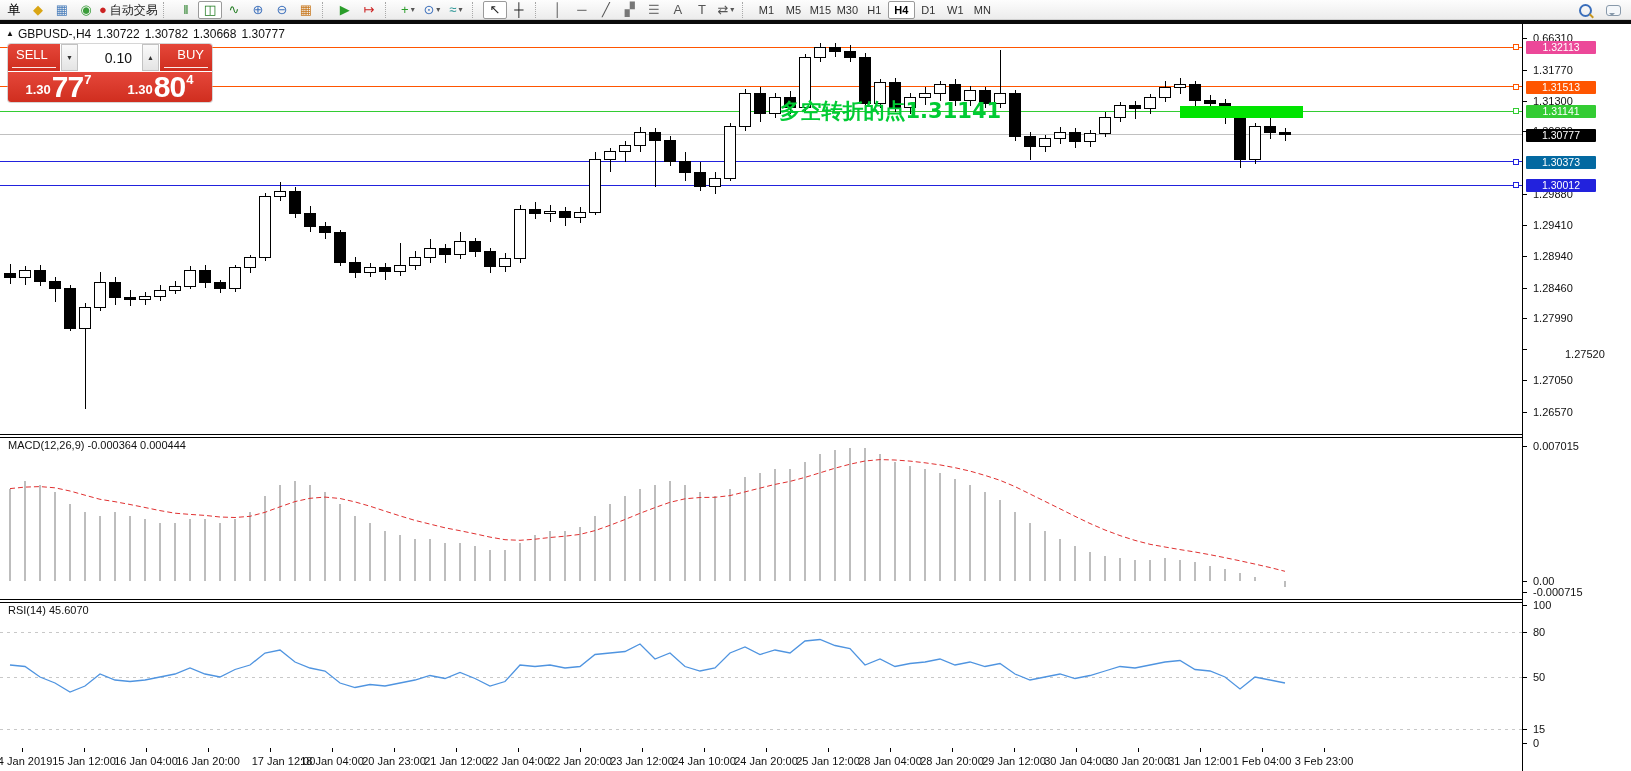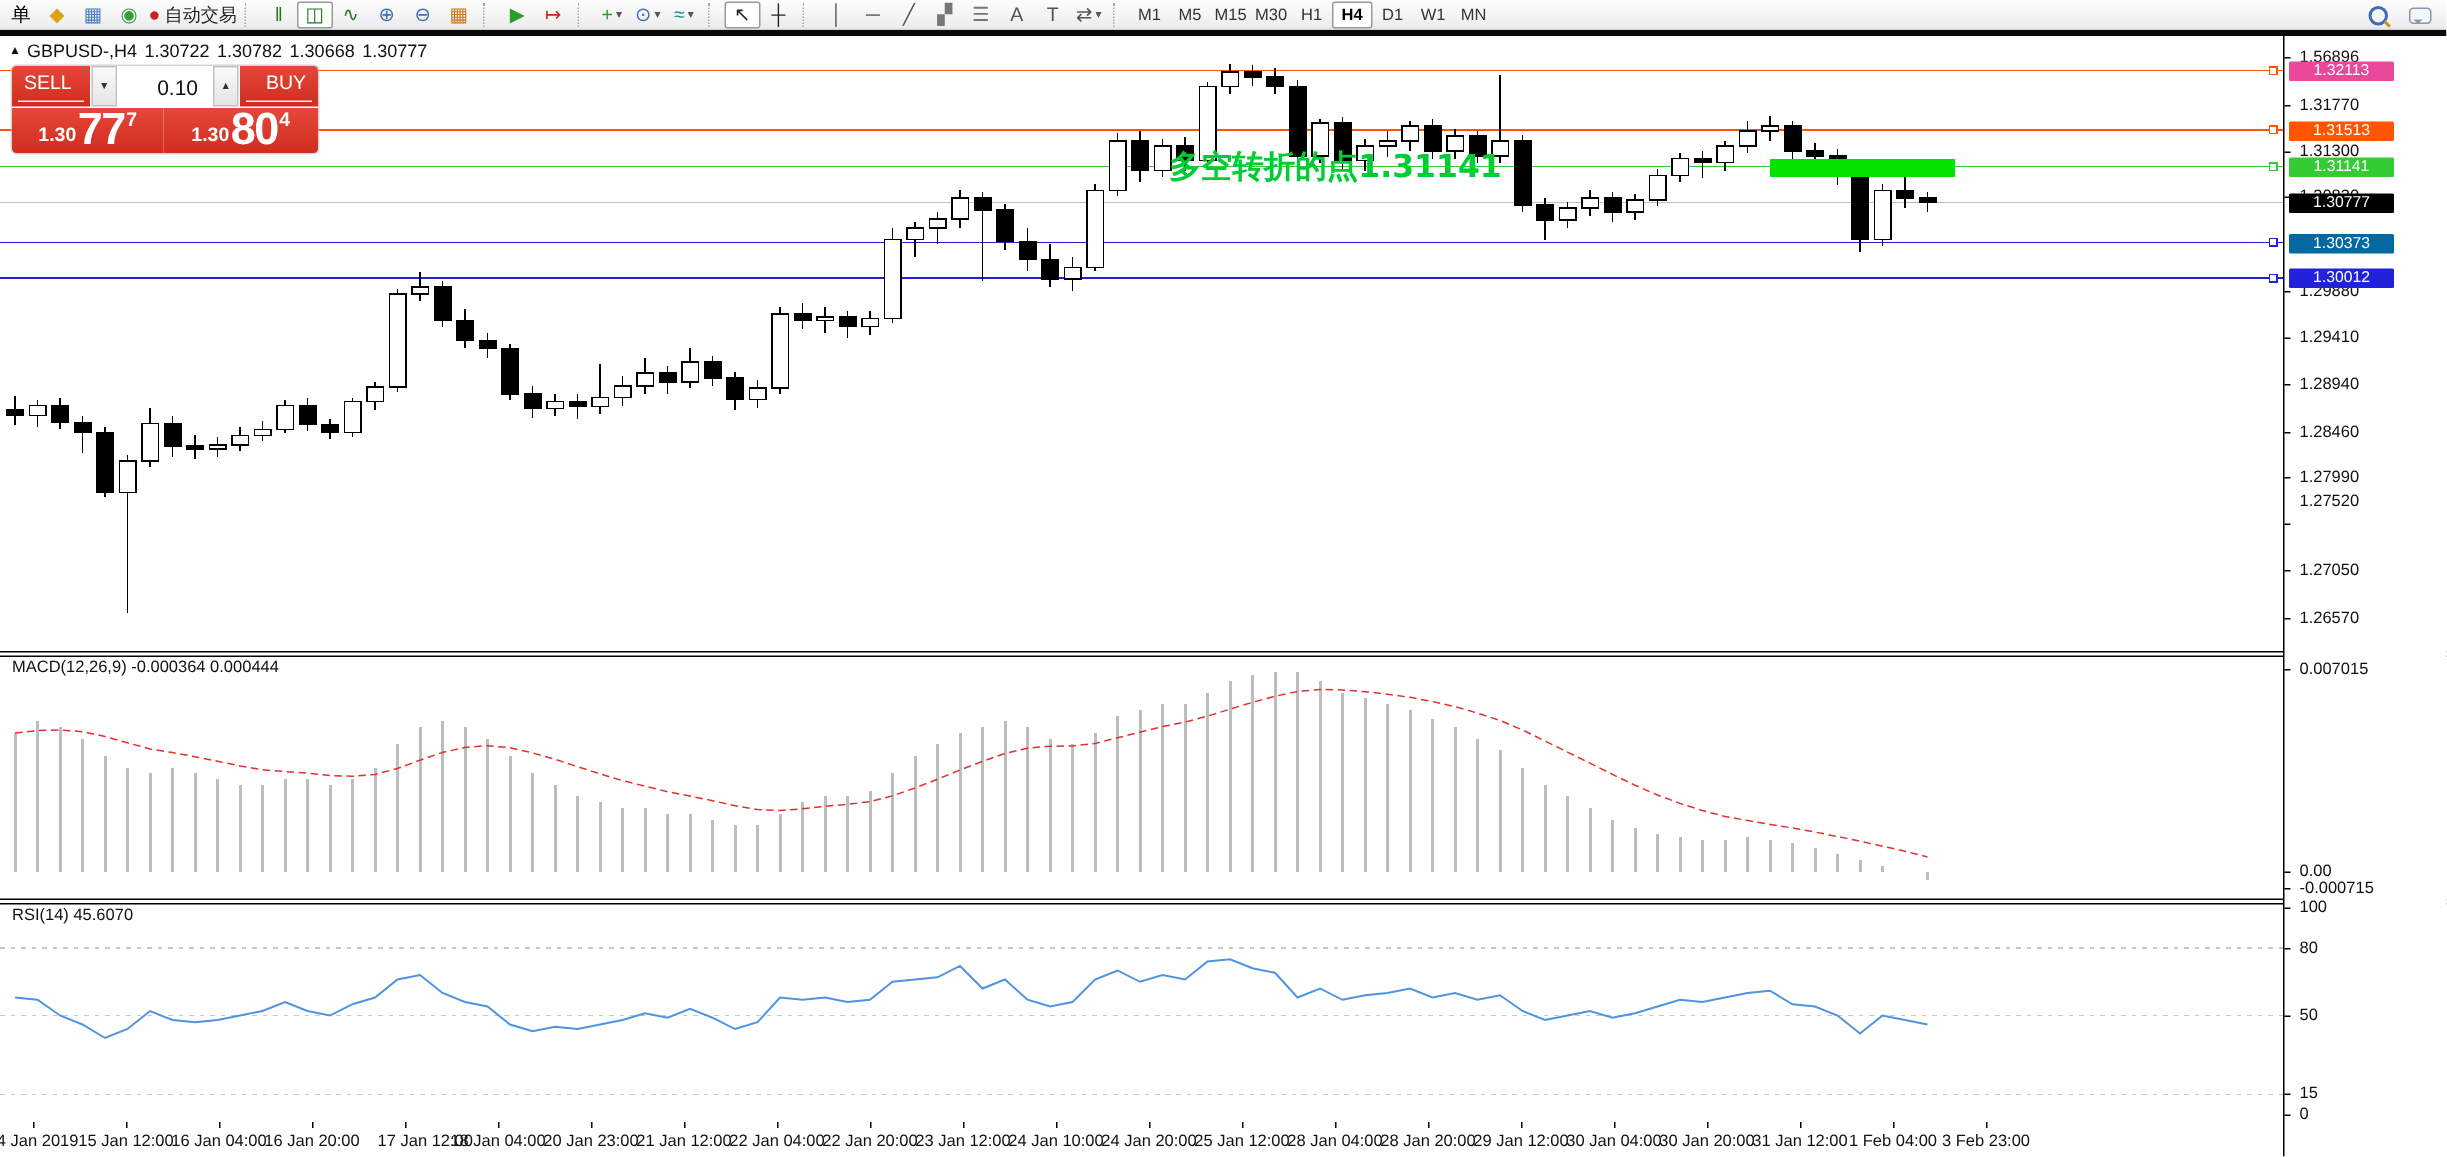--- a/index.html
+++ b/index.html
@@ -498,39 +498,39 @@
       <span class="p-sup">4</span>
     </div>
   </div>
 </div>
 
 <div class="indlabel" style="top:439px">MACD(12,26,9) -0.000364 0.000444</div>
 <div class="indlabel" style="top:604px">RSI(14) 45.6070</div>
 
 <div id="price-axis">
     <span class="ptickmark" style="top: 14px;"></span>
-    <span class="ptick" style="top: 8px;">1.56896</span>
+    <span class="ptick" style="top: 8px;">0.66310</span>
     <span class="ptickmark" style="top: 46px;"></span>
     <span class="ptick" style="top: 40px;">1.31770</span>
     <span class="ptickmark" style="top: 77px;"></span>
     <span class="ptick" style="top: 71px;">1.31300</span>
     <span class="ptickmark" style="top: 107px;"></span>
     <span class="ptick" style="top: 101px;">1.30830</span>
     <span class="ptickmark" style="top: 170px;"></span>
     <span class="ptick" style="top: 164px;">1.29880</span>
     <span class="ptickmark" style="top: 201px;"></span>
     <span class="ptick" style="top: 195px;">1.29410</span>
     <span class="ptickmark" style="top: 232px;"></span>
     <span class="ptick" style="top: 226px;">1.28940</span>
     <span class="ptickmark" style="top: 264px;"></span>
     <span class="ptick" style="top: 258px;">1.28460</span>
     <span class="ptickmark" style="top: 294px;"></span>
     <span class="ptick" style="top: 288px;">1.27990</span>
     <span class="ptickmark" style="top: 325px;"></span>
-    <span class="ptick" style="top: 304px;">1.27520</span>
+    <span class="ptick" style="top: 324px; margin-left: 32px;">1.27520</span>
     <span class="ptickmark" style="top: 356px;"></span>
     <span class="ptick" style="top: 350px;">1.27050</span>
     <span class="ptickmark" style="top: 388px;"></span>
     <span class="ptick" style="top: 382px;">1.26570</span>
     <span class="ptickmark" style="top: 422px;"></span>
     <span class="ptick" style="top: 416px;">0.007015</span>
     <span class="ptickmark" style="top: 557px;"></span>
     <span class="ptick" style="top: 551px;">0.00</span>
     <span class="ptickmark" style="top: 568px;"></span>
     <span class="ptick" style="top: 562px;">-0.000715</span>

